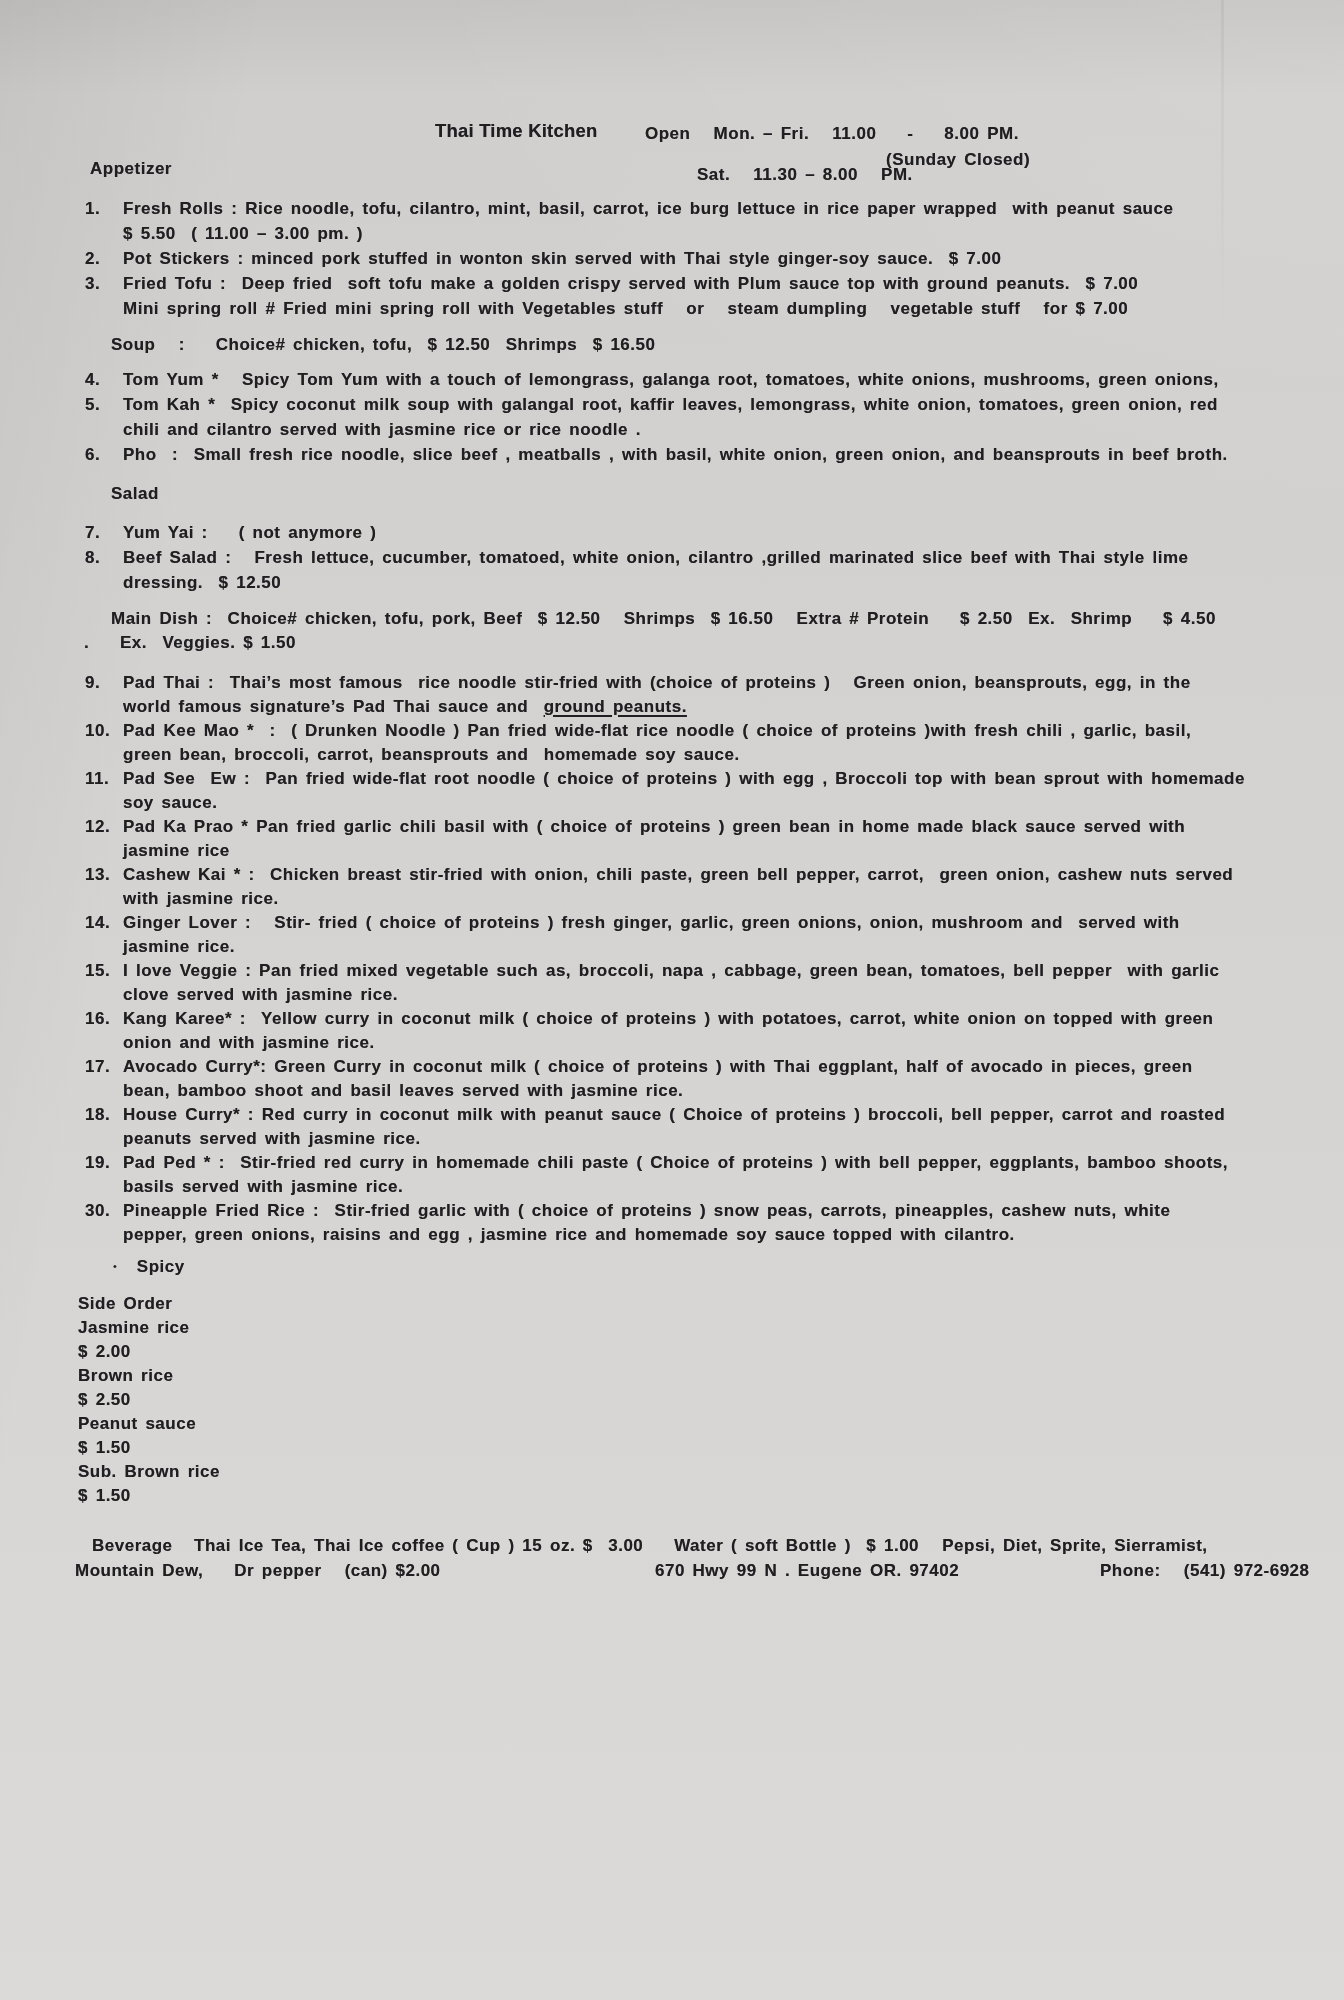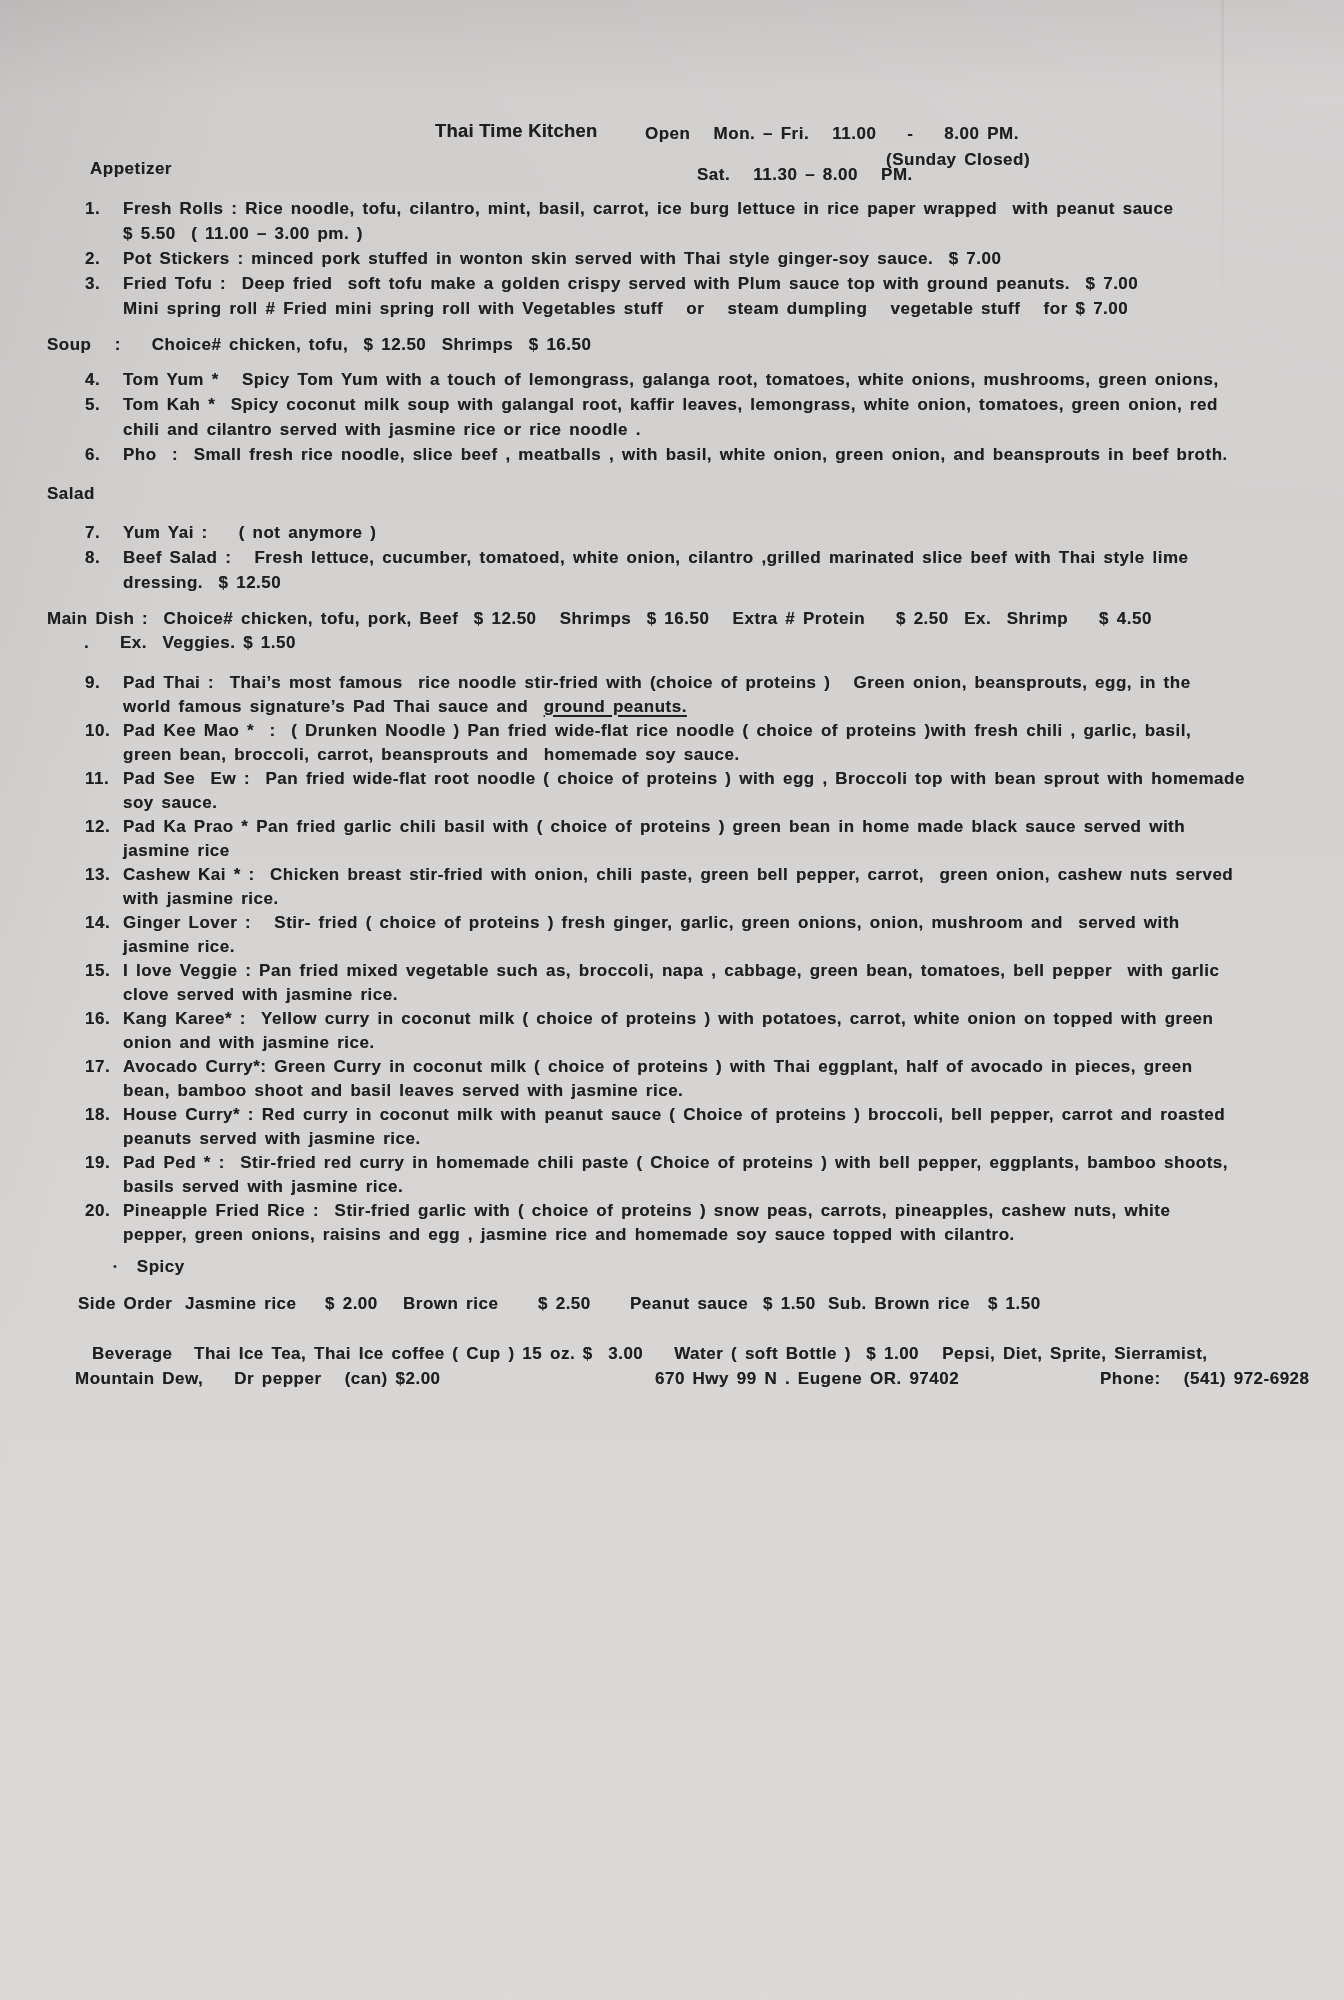--- a/index.html
+++ b/index.html
@@ -30,35 +30,35 @@
   .title{
     position:absolute;left:435px;top:120px;
     font-size:18.5px;font-weight:700;letter-spacing:.2px;
     text-shadow:0 0 .6px rgba(25,25,30,.6);
   }
   .open1{position:absolute;left:645px;top:122px;}
   .appetizer-hd{position:absolute;left:90px;top:157px;}
   .sat{position:absolute;left:697px;top:163px;}
   .sunday{position:absolute;left:886px;top:148px;}
   .content{position:absolute;left:0;top:196px;width:100%;}
-  .sec-hd{margin-left:47px;}
+  .sec-hd{margin-left:111px;}
   .item{display:flex;margin-left:85px;}
   .num{flex:0 0 38px;}
   .txt{flex:1 1 auto;max-width:1203px;padding-right:16px;}
   .lh25 .ln,.lh25 .num,.lh25.hd,.lh25 .hd{line-height:25px;}
   .lh24 .ln,.lh24 .num{line-height:24px;}
   .ul{text-decoration:underline;text-decoration-thickness:1.5px;text-underline-offset:3px;}
   .gap11{height:11px}.gap10{height:10px}.gap14{height:14px}
   .gap12{height:12px}.gap16{height:16px}.gap8{height:8px}
   .gap13{height:13px}.gap25{height:25px}
   .mainhd2{display:flex;margin-left:84px;}
   .mainhd2 .dot{flex:0 0 36px;}
   .spicy-row{display:flex;margin-left:113px;align-items:baseline;}
   .spicy-row .bullet{font-size:11px;margin-right:20px;transform:translateY(-2px);}
-  .so-row{display:flex;margin-left:78px;}
+  .so-row{display:flex;margin-left:78px;flex-direction:column;}
   .so-row span{display:inline-block;}
   .so-label{width:107px;font-weight:700;}
   .so-n1{width:140px}.so-p1{width:78px}
   .so-n2{width:135px}.so-p2{width:92px}
   .so-n3{width:133px}.so-p3{width:65px}
   .so-n4{margin-right:18px}
   .bev1{display:flex;margin-left:92px;}
   .bev-label{width:102px;font-weight:700;}
   .bev2{display:flex;margin-left:75px;}
   .bev2-left{width:580px;}
@@ -228,21 +228,21 @@
           </div>
       </div>
       <div class="item">
         <span class="num">19.</span>
         <div class="txt">
             <div class="ln">Pad Ped * :  Stir-fried red curry in homemade chili paste ( Choice of proteins ) with bell pepper, eggplants, bamboo shoots,</div>
             <div class="ln">basils served with jasmine rice.</div>
           </div>
       </div>
       <div class="item">
-        <span class="num">20.</span>
+        <span class="num">30.</span>
         <div class="txt">
             <div class="ln">Pineapple Fried Rice :  Stir-fried garlic with ( choice of proteins ) snow peas, carrots, pineapples, cashew nuts, white</div>
             <div class="ln">pepper, green onions, raisins and egg , jasmine rice and homemade soy sauce topped with cilantro.</div>
           </div>
       </div>
     </div>
 
     <div class="gap8"></div>
     <div class="spicy-row lh24">
       <span class="bullet">•</span>

